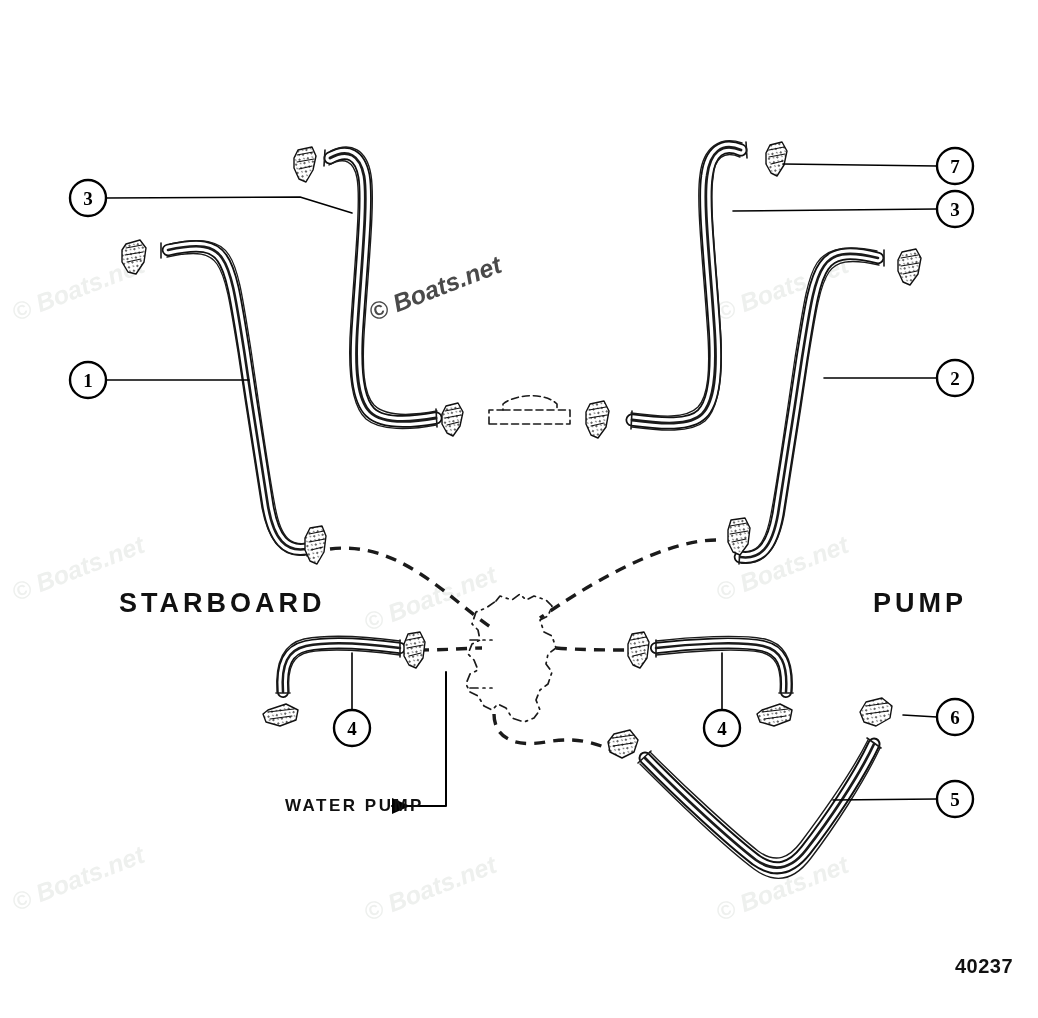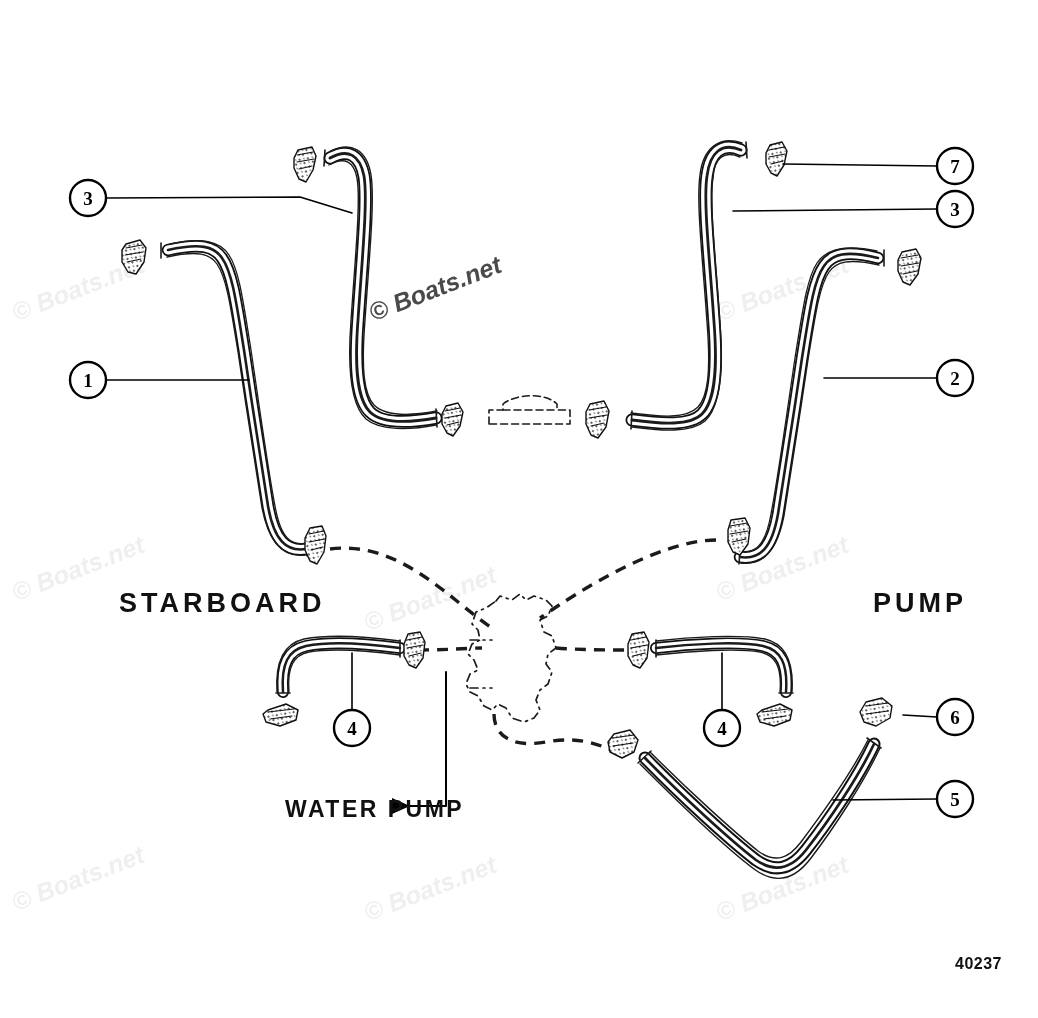--- a/index.html
+++ b/index.html
@@ -39,22 +39,22 @@
   .wm-light { color: #eef0ee; font-size: 25px; }
   .label-text {
     position: absolute;
     font-family: "Liberation Sans", sans-serif;
     font-weight: bold;
     color: #111111;
     white-space: nowrap;
     margin-left: 47px;
   }
   .side-label { font-size: 27px; letter-spacing: 4px; }
-  .pump-label { font-size: 23px; letter-spacing: 2.5px; }
-  .partnum-label { font-size: 16px; letter-spacing: 0.5px; }
+  .pump-label { font-size: 17px; letter-spacing: 2.5px; }
+  .partnum-label { font-size: 20px; letter-spacing: 0.5px; }
   .callout-num {
     font-family: "Liberation Serif", serif;
     font-size: 19px;
     font-weight: bold;
     fill: #000000;
     text-anchor: middle;
   }
 </style>
 </head>
 <body>

